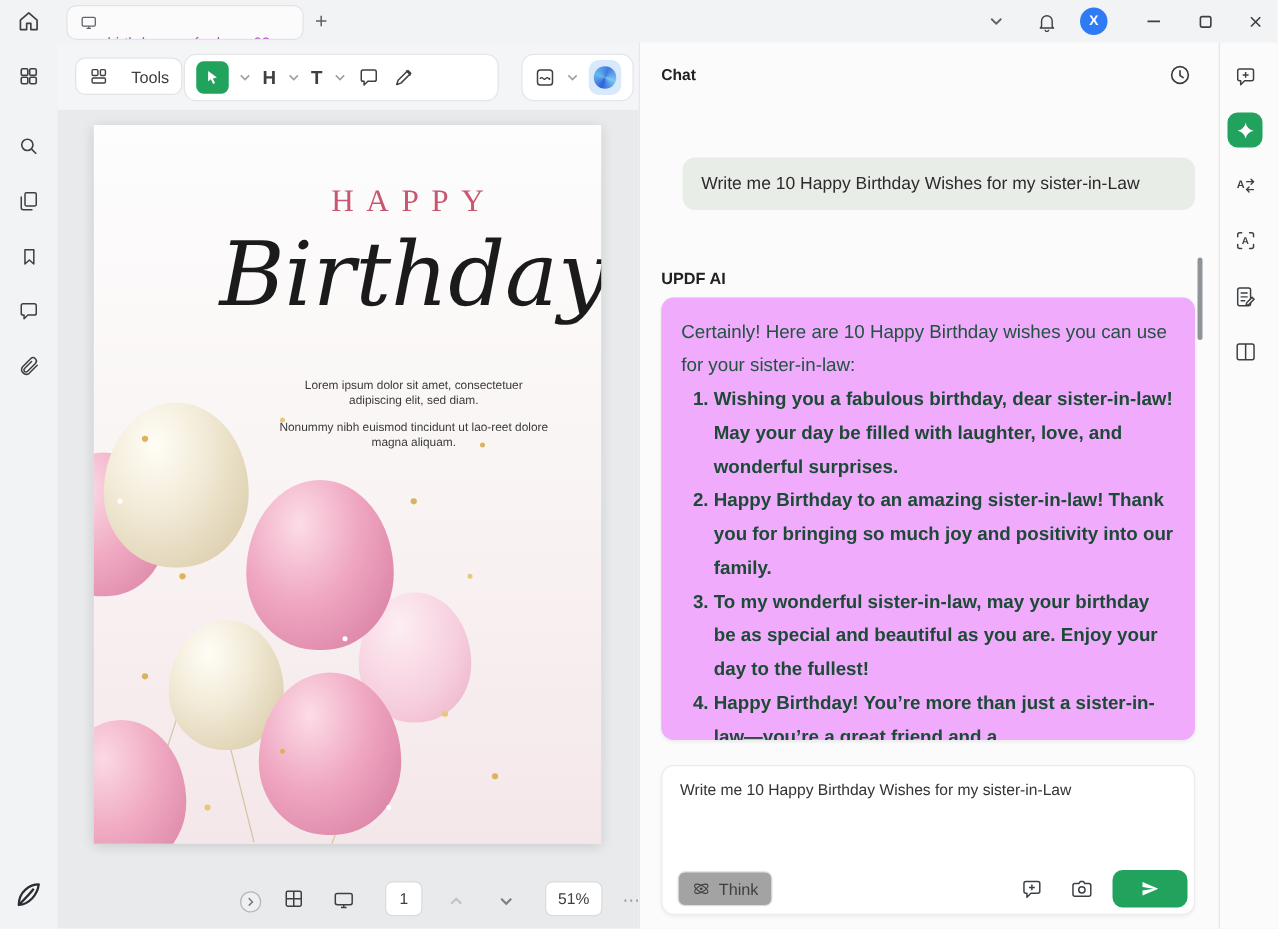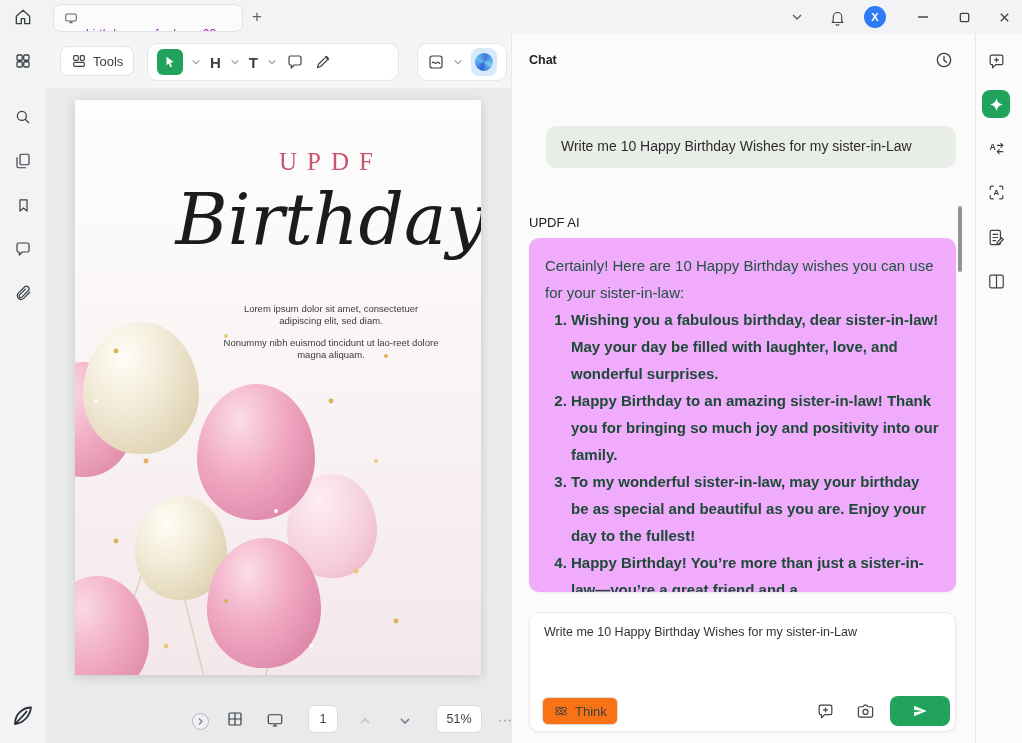--- a/index.html
+++ b/index.html
@@ -15,21 +15,21 @@
   .newtab-btn { position:absolute; left:246px; top:6px; width:22px; height:22px; font-size:17px; color:#5f6368; display:flex; align-items:center; justify-content:center; cursor:pointer; }
   .tb-ico { position:absolute; width:22px; height:22px; display:flex; align-items:center; justify-content:center; cursor:pointer; }
   .avatar { position:absolute; left:864px; top:6px; width:22px; height:22px; border-radius:50%; background:#2f7bf5; color:#fff; font-size:11px; font-weight:bold; display:flex; align-items:center; justify-content:center; cursor:pointer; }
 
   
   .left-rail { position:absolute; left:0; top:34px; width:46px; height:709px; background:#f2f3f5; }
   .rail-ico { position:absolute; left:9px; width:28px; height:28px; display:flex; align-items:center; justify-content:center; border-radius:6px; cursor:pointer; }
 
   
   .toolbar { position:absolute; left:46px; top:34px; width:465px; height:54px; background:#f4f5f7; }
-  .tools-btn { position:absolute; left:14px; top:12px; height:30px; padding:0 10px; background:#fff; border:1px solid #e2e3e6; border-radius:8px; display:flex; align-items:center; gap:6px; font-size:13px; cursor:pointer; }
+  .tools-btn { position:absolute; left:14px; top:12px; height:30px; padding:0 10px; background:#fff; border:1px solid #e2e3e6; border-radius:8px; display:flex; align-items:center; gap:18px; font-size:13px; cursor:pointer; }
   .tool-pill { position:absolute; top:9px; height:38px; background:#fff; border:1px solid #e4e5e8; border-radius:10px; display:flex; align-items:center; padding:0 9px; gap:8px; }
   .pill-1 { left:101px; width:252px; }
   .pill-2 { left:371px; width:90px; }
   .sel-tool { width:26px; height:26px; border-radius:6px; background:#21a35d; display:flex; align-items:center; justify-content:center; cursor:pointer; }
   .tool-letter { font-size:15px; font-weight:bold; color:#3c4043; cursor:pointer; padding:0 1px; }
   .tool-ic { width:20px; height:20px; display:flex; align-items:center; justify-content:center; cursor:pointer; }
   .chev { width:10px; height:10px; display:flex; align-items:center; justify-content:center; cursor:pointer; }
   .ai-box { width:28px; height:28px; border-radius:8px; background:#d8e9fb; display:flex; align-items:center; justify-content:center; cursor:pointer; }
   .ai-disc { width:18px; height:18px; border-radius:50%; background:conic-gradient(from 20deg,#3f7ae0,#7cc8ef,#2f62d8,#69b9ec,#3f7ae0); }
 
@@ -55,29 +55,29 @@
     20px 300px 0 1px #fff, 310px 255px 0 1px #dcb35c; }
   .doc-footer-box { position:absolute; background:#fff; border:1px solid #d9dbde; border-radius:6px; display:flex; align-items:center; justify-content:center; font-size:12.5px; color:#3c4043; }
   .ft-ic { position:absolute; cursor:pointer; }
   .expander { position:absolute; width:17px; height:17px; border:1.3px solid #b4b8bd; border-radius:50%; display:flex; align-items:center; justify-content:center; cursor:pointer; background:#eff0f2; }
 
   
   .chat-panel { position:absolute; left:511px; top:34px; width:464px; height:709px; background:#fafbfa; border-left:1px solid #e7e8ea; }
   .chat-title { position:absolute; left:17px; top:19px; font-size:12.5px; font-weight:bold; color:#202124; }
   .history-ic { position:absolute; left:422px; top:16px; width:22px; height:22px; cursor:pointer; }
   .user-bubble { position:absolute; left:34px; top:92px; width:410px; background:#e9ede7; border-radius:10px; padding:11px 15px; font-size:14px; color:#2b2b2b; line-height:1.4; }
-  .ai-name { position:absolute; left:17px; top:181px; font-size:13px; font-weight:normal; color:#202124; }
+  .ai-name { position:absolute; left:17px; top:181px; font-size:13px; font-weight:bold; color:#202124; }
   .ai-card { position:absolute; left:17px; top:204px; width:427px; height:354px; background:#f0abfc; border-radius:10px; box-shadow:0 1px 3px rgba(0,0,0,.07); padding:14px 16px 0; overflow:hidden; }
   .ai-card p { font-size:15px; line-height:27px; color:#215340; }
   .ai-card ol { margin-top:0; padding-left:26px; }
   .ai-card li { font-size:15px; line-height:27px; font-weight:bold; color:#1d4a36; }
   .chat-scrollbar { position:absolute; left:446px; top:172px; width:4px; height:66px; background:#8f9499; border-radius:2px; cursor:pointer; }
   .input-card { position:absolute; left:17px; top:578px; width:427px; height:120px; background:#fff; border:1px solid #ececee; border-radius:10px; box-shadow:0 1px 3px rgba(0,0,0,.05); }
   .input-card textarea { position:absolute; left:0; top:0; width:100%; height:64px; border:none; outline:none; resize:none; background:transparent; padding:12px 14px; font-family:"Liberation Sans",sans-serif; font-size:12.5px; color:#333; }
-  .think-btn { position:absolute; left:12px; top:84px; height:28px; padding:0 10px; border:1px solid #dcdee1; border-radius:6px; background:#f97316; display:flex; align-items:center; gap:6px; font-size:13px; color:#3c4043; cursor:pointer; }
+  .think-btn { position:absolute; left:12px; top:84px; height:28px; padding:0 10px; border:1px solid #dcdee1; border-radius:6px; background:#a3a3a3; display:flex; align-items:center; gap:6px; font-size:13px; color:#3c4043; cursor:pointer; }
   .in-ic { position:absolute; top:89px; width:20px; height:20px; cursor:pointer; }
   .send-btn { position:absolute; left:360px; top:83px; width:60px; height:30px; background:#21a35d; border-radius:8px; display:flex; align-items:center; justify-content:center; cursor:pointer; }
 
   
   .right-rail { position:absolute; left:975px; top:34px; width:47px; height:709px; background:#fbfbfc; border-left:1px solid #e7e8ea; }
   .rr-ico { position:absolute; left:6px; width:28px; height:28px; display:flex; align-items:center; justify-content:center; border-radius:8px; cursor:pointer; }
   .rr-active { background:#21a35d; }
   .logo { position:absolute; left:11px; top:670px; width:24px; height:24px; }
 </style>
 </head>
@@ -240,21 +240,21 @@
           </svg>
         </div>
       <div class="ai-box">
         <div class="ai-disc"></div>
       </div>
     </div>
   </div>
 
   <div class="doc-area">
     <div class="pdf-page">
-      <div class="card-happy">UPDF</div>
+      <div class="card-happy">HAPPY</div>
       <div class="card-script">Birthday</div>
       <div class="card-p" style="top:237px;">Nonummy nibh euismod tincidunt ut lao-reet dolore magna aliquam.</div>
       <div class="card-p" style="top:203px;">Lorem ipsum dolor sit amet, consectetuer adipiscing elit, sed diam.</div>
 
       <div>
         <div class="string" style="left:52px; top:470px; height:95px; transform:rotate(18deg);"></div>
         <div class="string" style="left:118px; top:495px; height:80px; transform:rotate(-14deg);"></div>
         <div class="string" style="left:200px; top:520px; height:60px; transform:rotate(22deg);"></div>
         <div class="balloon" style="left:-42px; top:262px; width:100px; height:115px;">
             <div class="b-shape pink2"></div>

